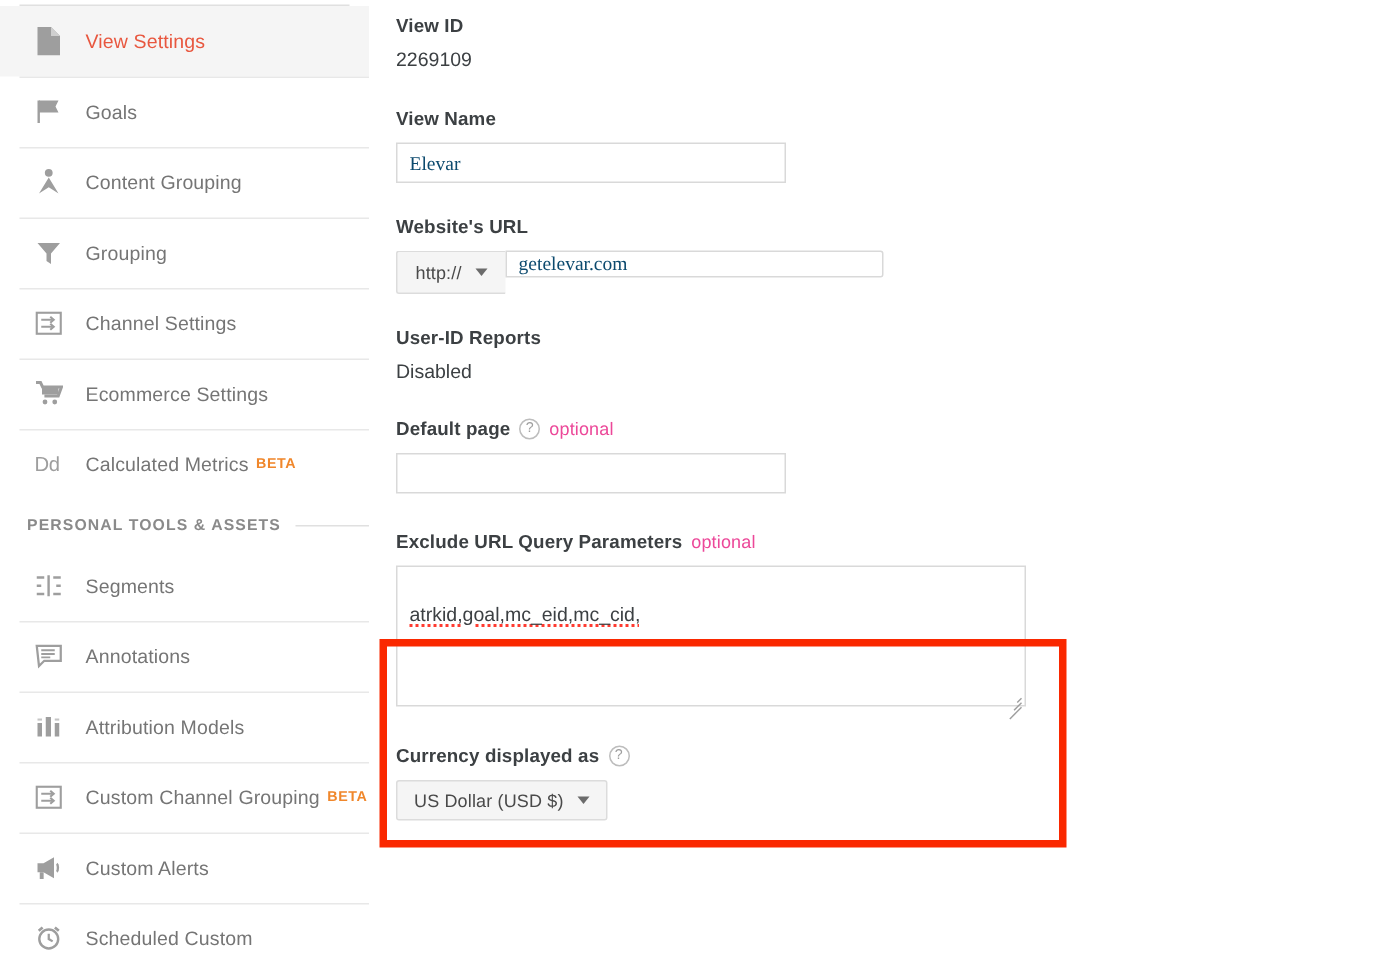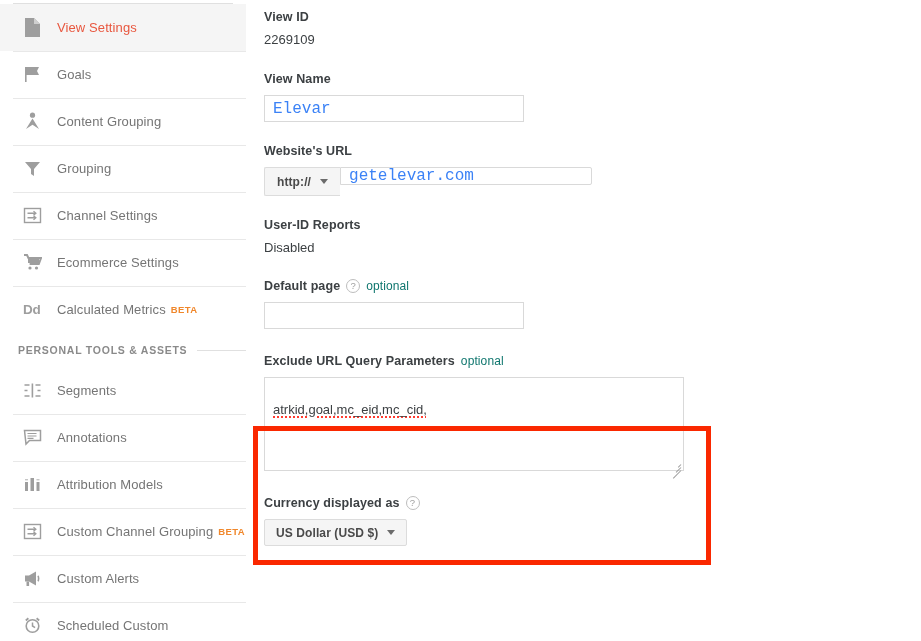--- a/index.html
+++ b/index.html
@@ -98,21 +98,21 @@
     letter-spacing: 0.75px;
     white-space: nowrap;
   }
   .section-header .sh-rule {
     flex: 1;
     height: 1px;
     background: #e0e0e0;
     margin-right: 0;
   }
 
-  .dd-text { font-size: 13.5px; font-weight: 700; color: #9e9e9e; letter-spacing: -0.3px; }
+  .dd-text { font-size: 13.5px; font-weight: 400; color: #9e9e9e; letter-spacing: -0.3px; }
 
   
   .main {
     flex: 1;
     position: relative;
     padding: 0;
     background: #ffffff;
   }
   .main-inner {
     position: absolute;
@@ -128,21 +128,21 @@
     font-weight: 700;
     color: #3c4043;
     letter-spacing: 0.1px;
     display: flex;
     align-items: center;
     gap: 6px;
   }
   .f-optional {
     font-size: 12px;
     font-weight: 400;
-    color: #0f766e;
+    color: #ec4899;
     letter-spacing: 0.1px;
   }
   .f-value {
     font-size: 13px;
     color: #3c4043;
   }
 
   .help-q {
     display: inline-flex;
     align-items: center;
@@ -155,40 +155,40 @@
     font-size: 9.5px;
     font-weight: 400;
     line-height: 1;
     cursor: pointer;
   }
 
   .text-input {
     height: 27px;
     border: 1px solid #d9d9d9;
     background: #ffffff;
-    font-family: Liberation Mono, monospace;
-    font-size: 16px;
-    color: #3b82f6;
+    font-family: Liberation Serif, serif;
+    font-size: 13px;
+    color: #0c4a6e;
     padding: 0 8px;
     outline: none;
   }
   .text-input::placeholder { color: #b5b5b5; }
 
   .select-btn {
     display: inline-flex;
     align-items: center;
     justify-content: center;
     gap: 9px;
     height: 27px;
     padding: 0 11px;
     background: #f5f5f5;
     border: 1px solid #dcdcdc;
     border-radius: 2px;
     font-size: 12px;
-    font-weight: 700;
+    font-weight: 400;
     color: #4a4a4a;
     letter-spacing: 0.1px;
     cursor: pointer;
     white-space: nowrap;
   }
   .caret {
     width: 0; height: 0;
     border-left: 4px solid transparent;
     border-right: 4px solid transparent;
     border-top: 5px solid #6b6b6b;

